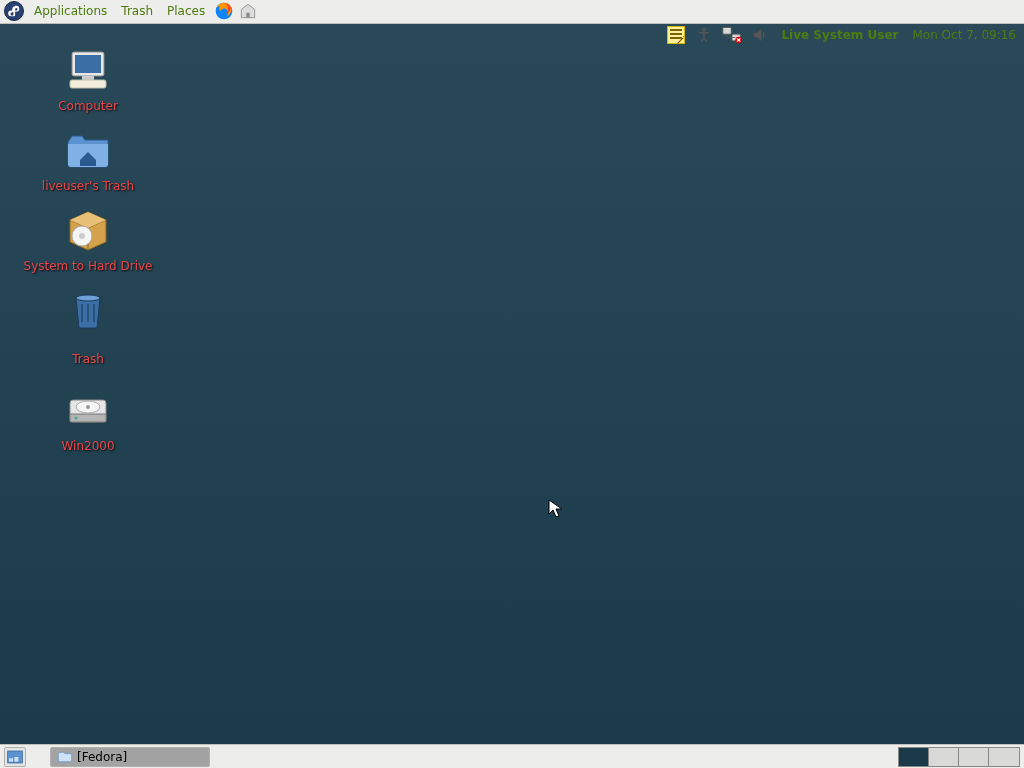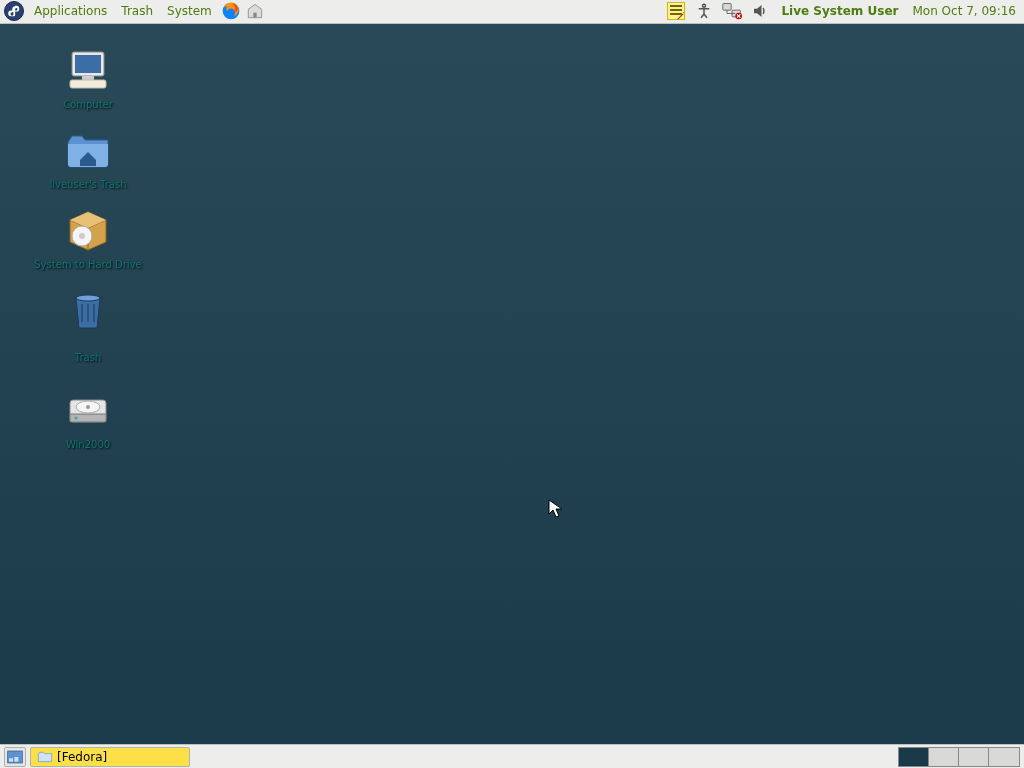--- a/index.html
+++ b/index.html
@@ -19,21 +19,21 @@
     top: 0; left: 0; right: 0;
     height: 24px;
     background: #ededeb;
     border-bottom: 1px solid #bfbfbd;
     display: flex;
     align-items: flex-start;
     padding: 0 4px;
     color: #4d7c0f;
   }
   .top-panel .left { display: flex; align-items: center; gap: 2px; }
-  .top-panel .right { margin-left: auto; display: flex; align-items: center; gap: 6px; }
+  .top-panel .right { margin-left: auto; display: flex; align-items: center; gap: 6px; margin-top: 24px; }
   .menu-item {
     padding: 3px 6px;
     cursor: pointer;
     border-radius: 2px;
   }
   .panel-icon {
     width: 22px; height: 22px;
     display: flex; align-items: center; justify-content: center;
   }
   .user-text { font-weight: bold; padding: 0 4px; }
@@ -65,22 +65,22 @@
     flex-direction: column;
     align-items: center;
     gap: 4px;
     cursor: pointer;
   }
   .desktop-icon .icon-box {
     width: 48px; height: 48px;
     display: flex; align-items: center; justify-content: center;
   }
   .desktop-icon .icon-label {
-    color: #0f766e;
-    font-size: 10px;
+    color: #ef4444;
+    font-size: 12px;
     text-align: center;
     text-shadow: 1px 1px 2px rgba(0,0,0,0.9);
     padding: 1px 3px;
   }
 
   
   .bottom-panel {
     position: absolute;
     bottom: 0; left: 0; right: 0;
     height: 24px;
@@ -98,23 +98,24 @@
     background: #e5e5e3;
     display: flex; align-items: center; justify-content: center;
   }
   .task-button {
     display: flex;
     align-items: center;
     gap: 4px;
     padding: 2px 6px;
     border: 1px solid #b0b0ae;
     border-radius: 2px;
-    background: #fde047;
+    background: #a3a3a3;
     min-width: 160px;
     height: 20px;
+    margin-left: 20px;
   }
   .workspace-switcher {
     margin-left: auto;
     display: flex;
     border: 1px solid #888;
   }
   .workspace {
     width: 30px; height: 18px;
     border-right: 1px solid #888;
     background: #d9d9d7;
@@ -154,21 +155,21 @@
 
 <div class="top-panel">
   <div class="left">
     <div class="fedora-logo">
       <svg viewBox="0 0 24 24">
           <path fill="#fff" d="M14 4a5 5 0 00-5 5v2H7a5 5 0 100 10h5a2 2 0 002-2v-6h2a5 5 0 000-10h-2zm0 3h2a2 2 0 010 4h-2V9a2 2 0 012-2h-2zm-5 7h2v4a2 2 0 01-2 2 2 2 0 010-6z"></path>
         </svg>
     </div>
     <div class="menu-item">Applications</div>
     <div class="menu-item">Trash</div>
-    <div class="menu-item">System</div>
+    <div class="menu-item">Places</div>
     <div class="panel-icon">
       <svg width="20" height="20" viewBox="0 0 24 24">
         <circle cx="12" cy="12" r="10" fill="#0a84ff"></circle>
         <path fill="#ff9500" d="M12 2C8 2 5 4 3 8c1-1 3-2 4-1-1 2-1 4 1 5 0-2 2-3 4-3 3 0 5 2 5 5 0 2-1 4-3 5 4-1 7-5 7-9 0-5-4-8-9-8z"></path>
         <path fill="#ff3b30" d="M20 8c-1-3-4-5-7-5 2 1 4 3 4 6 0 2-1 4-3 5 3 0 6-2 6-6z"></path>
       </svg>
     </div>
     <div class="panel-icon">
       <svg width="20" height="20" viewBox="0 0 24 24">
         <path fill="#dcdcdc" stroke="#888" d="M4 10l8-6 8 6v10H4z"></path>

